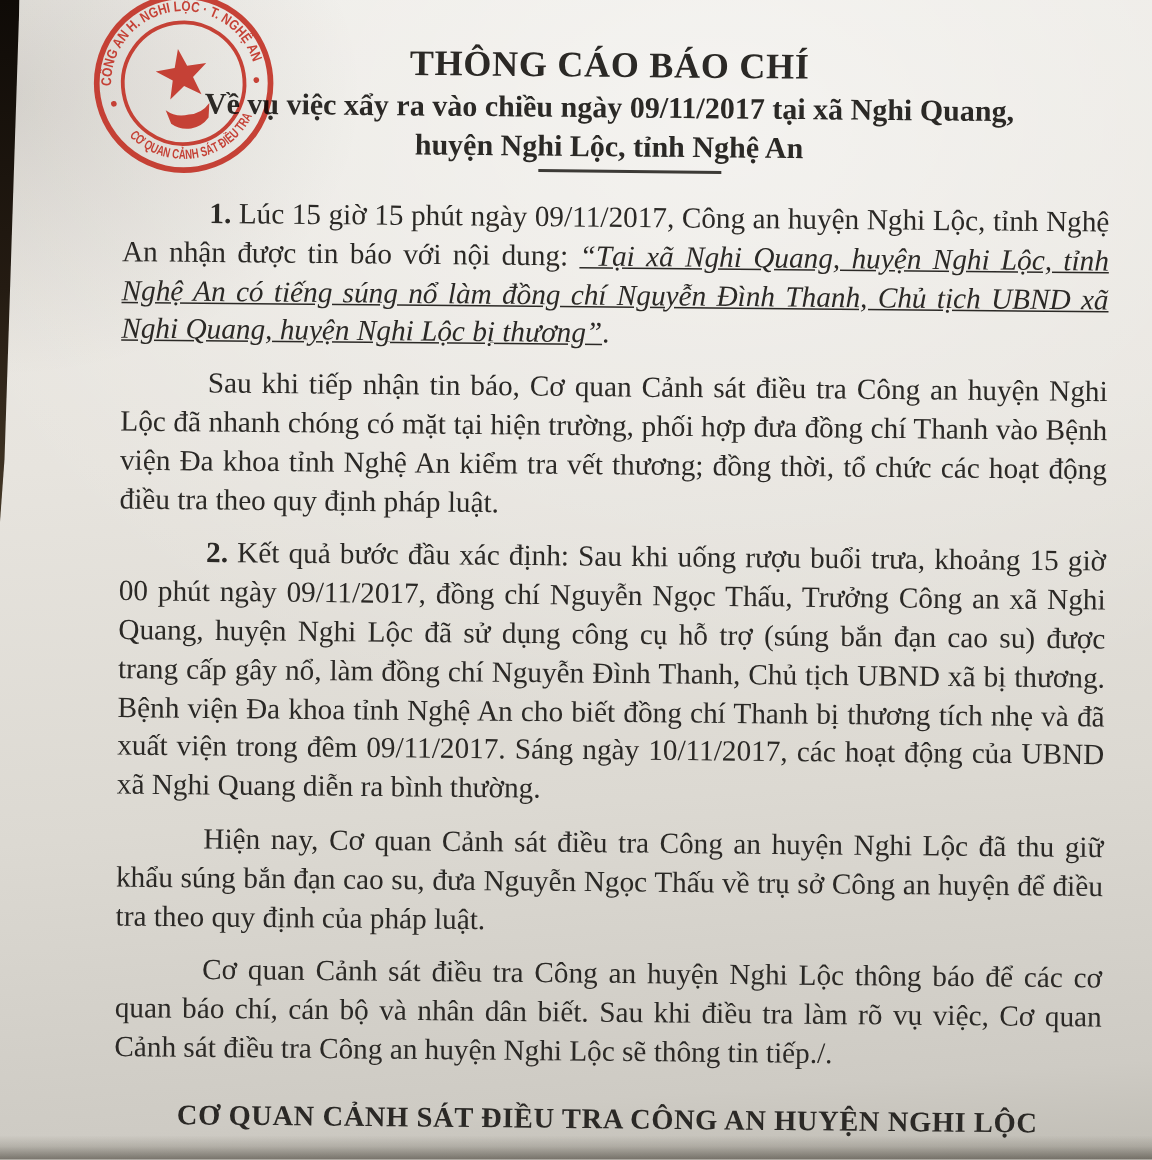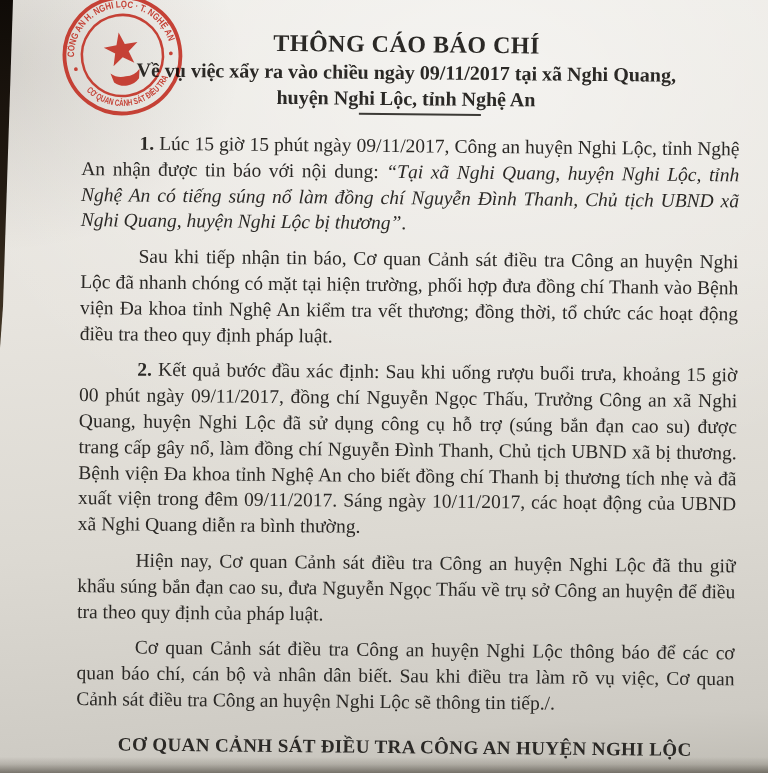--- a/index.html
+++ b/index.html
@@ -48,21 +48,21 @@
   }
   .body-text{
     position:relative;margin:18px 30px 0 80px;width:658px;z-index:2;
   }
   .para{
     margin:0 0 10px 0;
     font-size:19.5px;line-height:25.8px;
     text-align:justify;text-indent:58px;
   }
   .seg-bold{font-weight:bold;}
-  .seg-italic{font-style:italic;}
+  .seg-italic{font-style:italic;text-decoration:underline;}
   .doc-footer{
     position:relative;margin:21px 30px 0 80px;width:658px;text-align:center;
     font-size:19px;font-weight:bold;letter-spacing:0.4px;z-index:2;
   }
 </style>
 </head>
 <body>
 
 <div class="photo">
 

